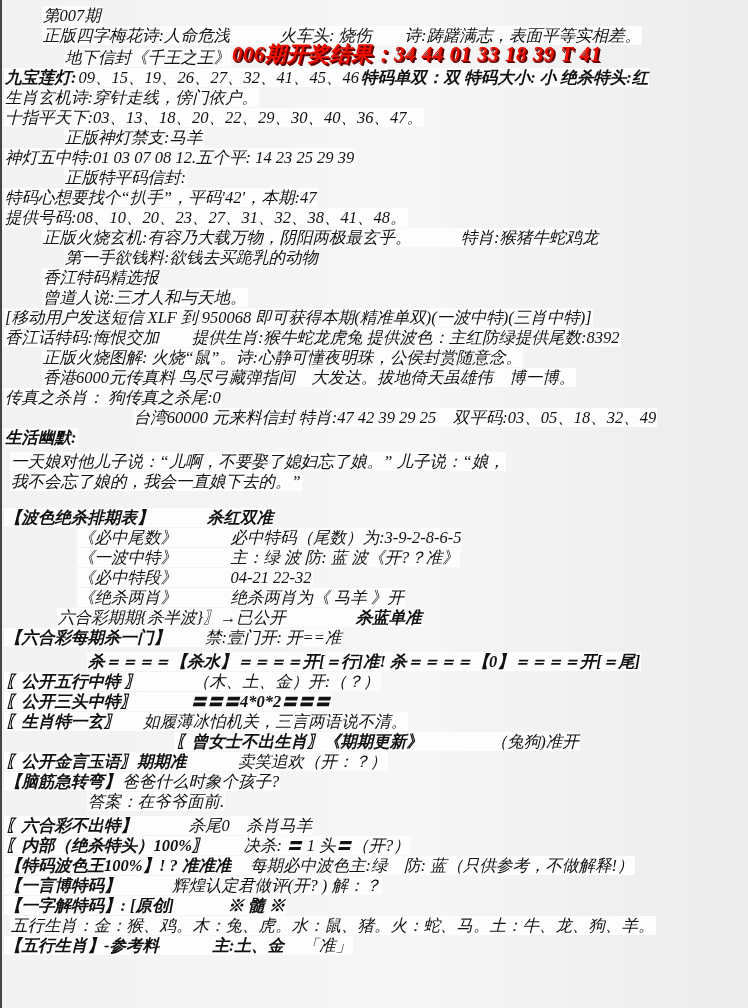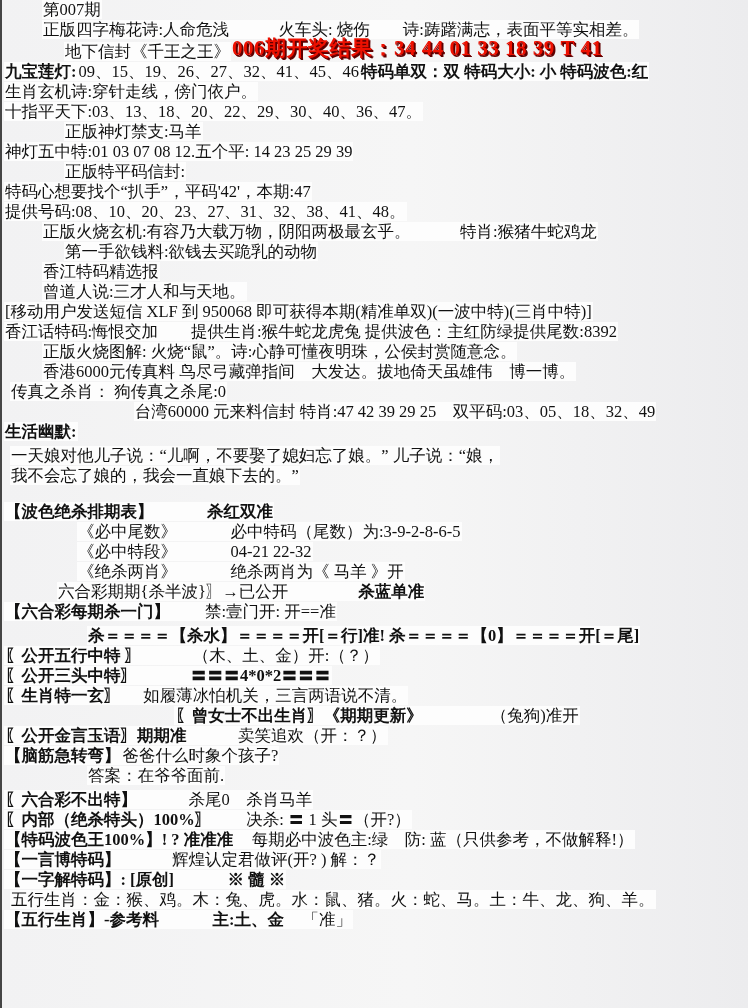--- a/index.html
+++ b/index.html
@@ -8,22 +8,24 @@
     background:#ededee;
     font-family:"Liberation Serif","DejaVu Serif",serif;
     color:#111;
     overflow:hidden;
     position:relative;
   }
   .sheet{
     width:748px;height:1008px;
     border-left:2px solid #454545;
     box-sizing:border-box;
+    padding-top:6px;
     background:
       linear-gradient(90deg,#f2f2f3 0%,#f6f6f6 55%,#ececee 100%);
+    font-style: italic;
   }
   .line{
     white-space:nowrap;
     line-height:20px;
     font-size:16.5px;
     overflow:visible;
   }
   .seg{
     background:#fdfdfd;
     padding:0 1px;
@@ -41,43 +43,44 @@
   }
 </style>
 </head>
 <body>
 
 <div class="sheet">
   <div>
       <div class="line" style="margin-left: 40px;"><span class="seg">第007期</span></div>
       <div class="line" style="margin-left: 40px;"><span class="seg">正版四字梅花诗:人命危浅　　　火车头: 烧伤　　诗:踌躇满志，表面平等实相差。</span></div>
       <div class="line" style="margin-left: 62px;"><span class="seg">地下信封《千王之王》</span><span class="seg red">006期开奖结果：34 44 01 33 18 39 T 41</span></div>
-      <div class="line" style="margin-left: 2px;"><span class="seg b">九宝莲灯:</span><span class="seg">09、15、19、26、27、32、41、45、46</span><span class="seg b">特码单双：双  特码大小: 小  特码波色:红</span></div>
+      <div class="line" style="margin-left: 2px;"><span class="seg b">九宝莲灯:</span><span class="seg">09、15、19、26、27、32、41、45、46</span><span class="seg b">特码单双：双  特码大小: 小  绝杀特头:红</span></div>
       <div class="line" style="margin-left: 2px;"><span class="seg">生肖玄机诗:穿针走线，傍门依户。</span></div>
       <div class="line" style="margin-left: 2px;"><span class="seg">十指平天下:03、13、18、20、22、29、30、40、36、47。</span></div>
       <div class="line" style="margin-left: 62px;"><span class="seg">正版神灯禁支:马羊</span></div>
       <div class="line" style="margin-left: 2px;"><span class="seg">神灯五中特:01 03 07 08 12.五个平: 14 23 25 29 39</span></div>
       <div class="line" style="margin-left: 62px;"><span class="seg">正版特平码信封:</span></div>
       <div class="line" style="margin-left: 2px;"><span class="seg">特码心想要找个“扒手”，平码'42'，本期:47</span></div>
       <div class="line" style="margin-left: 2px;"><span class="seg">提供号码:08、10、20、23、27、31、32、38、41、48。</span></div>
       <div class="line" style="margin-left: 40px;"><span class="seg">正版火烧玄机:有容乃大载万物，阴阳两极最玄乎。　　　特肖:猴猪牛蛇鸡龙</span></div>
       <div class="line" style="margin-left: 62px;"><span class="seg">第一手欲钱料:欲钱去买跪乳的动物</span></div>
       <div class="line" style="margin-left: 40px;"><span class="seg">香江特码精选报</span></div>
       <div class="line" style="margin-left: 40px;"><span class="seg">曾道人说:三才人和与天地。</span></div>
       <div class="line" style="margin-left: 2px;"><span class="seg">[移动用户发送短信 XLF 到 950068 即可获得本期(精准单双)(一波中特)(三肖中特)]</span></div>
       <div class="line" style="margin-left: 2px;"><span class="seg">香江话特码:悔恨交加　　提供生肖:猴牛蛇龙虎兔 提供波色：主红防绿提供尾数:8392</span></div>
       <div class="line" style="margin-left: 40px;"><span class="seg">正版火烧图解: 火烧“鼠”。诗:心静可懂夜明珠，公侯封赏随意念。</span></div>
       <div class="line" style="margin-left: 40px;"><span class="seg">香港6000元传真料 鸟尽弓藏弹指间　大发达。拔地倚天虽雄伟　博一博。</span></div>
-      <div class="line" style="margin-left: 8px;"><span class="seg">传真之杀肖： 狗传真之杀尾:0</span></div>
+      <div class="line" style="margin-left: 2px;"><span class="seg">传真之杀肖： 狗传真之杀尾:0</span></div>
       <div class="line" style="margin-left: 40px; text-align: center;"><span class="seg">台湾60000 元来料信封 特肖:47 42 39 29 25　双平码:03、05、18、32、49</span></div>
       <div class="line" style="margin-left: 2px;"><span class="seg b">生活幽默:</span></div>
       <div class="line" style="margin-left: 8px; margin-top: 4px;"><span class="seg">一天娘对他儿子说：“儿啊，不要娶了媳妇忘了娘。” 儿子说：“娘，</span></div>
       <div class="line" style="margin-left: 8px;"><span class="seg">我不会忘了娘的，我会一直娘下去的。”</span></div>
       <div class="line" style="margin-left: 2px; margin-top: 16px;"><span class="seg b">【波色绝杀排期表】</span><span class="seg">　　　</span><span class="seg b">杀红双准</span></div>
       <div class="line" style="margin-left: 75px;"><span class="seg">《必中尾数》</span><span class="seg">　　　</span><span class="seg">必中特码（尾数）为:3-9-2-8-6-5</span></div>
+      <div class="line" style="margin-left: 75px;"><span class="seg">《一波中特》</span><span class="seg">　　　</span><span class="seg">主：绿 波 防: 蓝 波《开?？准》</span></div>
       <div class="line" style="margin-left: 75px;"><span class="seg">《必中特段》</span><span class="seg">　　　</span><span class="seg">04-21 22-32</span></div>
       <div class="line" style="margin-left: 75px;"><span class="seg">《绝杀两肖》</span><span class="seg">　　　</span><span class="seg">绝杀两肖为《 马羊 》开</span></div>
       <div class="line" style="margin-left: 55px;"><span class="seg">六合彩期期{杀半波}〗→已公开</span><span class="seg">　　　　</span><span class="seg b">杀蓝单准</span></div>
       <div class="line" style="margin-left: 2px;"><span class="seg b">【六合彩每期杀一门】</span><span class="seg">　　禁:壹门开: 开==准</span></div>
       <div class="line" style="margin-left: 85px; margin-top: 4px;"><span class="seg b">杀＝＝＝＝【杀水】＝＝＝＝开[＝行]准! 杀＝＝＝＝【0】＝＝＝＝开[＝尾]</span></div>
       <div class="line" style="margin-left: 2px;"><span class="seg b">〖公开五行中特 〗</span><span class="seg">　　　（木、土、金）开:（？）</span></div>
       <div class="line" style="margin-left: 2px;"><span class="seg b">〖公开三头中特〗</span><span class="seg">　　　</span><span class="seg b">〓〓〓4*0*2〓〓〓</span></div>
       <div class="line" style="margin-left: 2px;"><span class="seg b">〖生肖特一玄〗</span><span class="seg">　 如履薄冰怕机关，三言两语说不清。</span></div>
       <div class="line" style="margin-left: 4px; text-align: center;"><span class="seg b">〖曾女士不出生肖〗《期期更新》</span><span class="seg">　　　　（兔狗)准开</span></div>
       <div class="line" style="margin-left: 2px;"><span class="seg b">〖公开金言玉语〗期期准</span><span class="seg">　　　卖笑追欢（开：？）</span></div>

